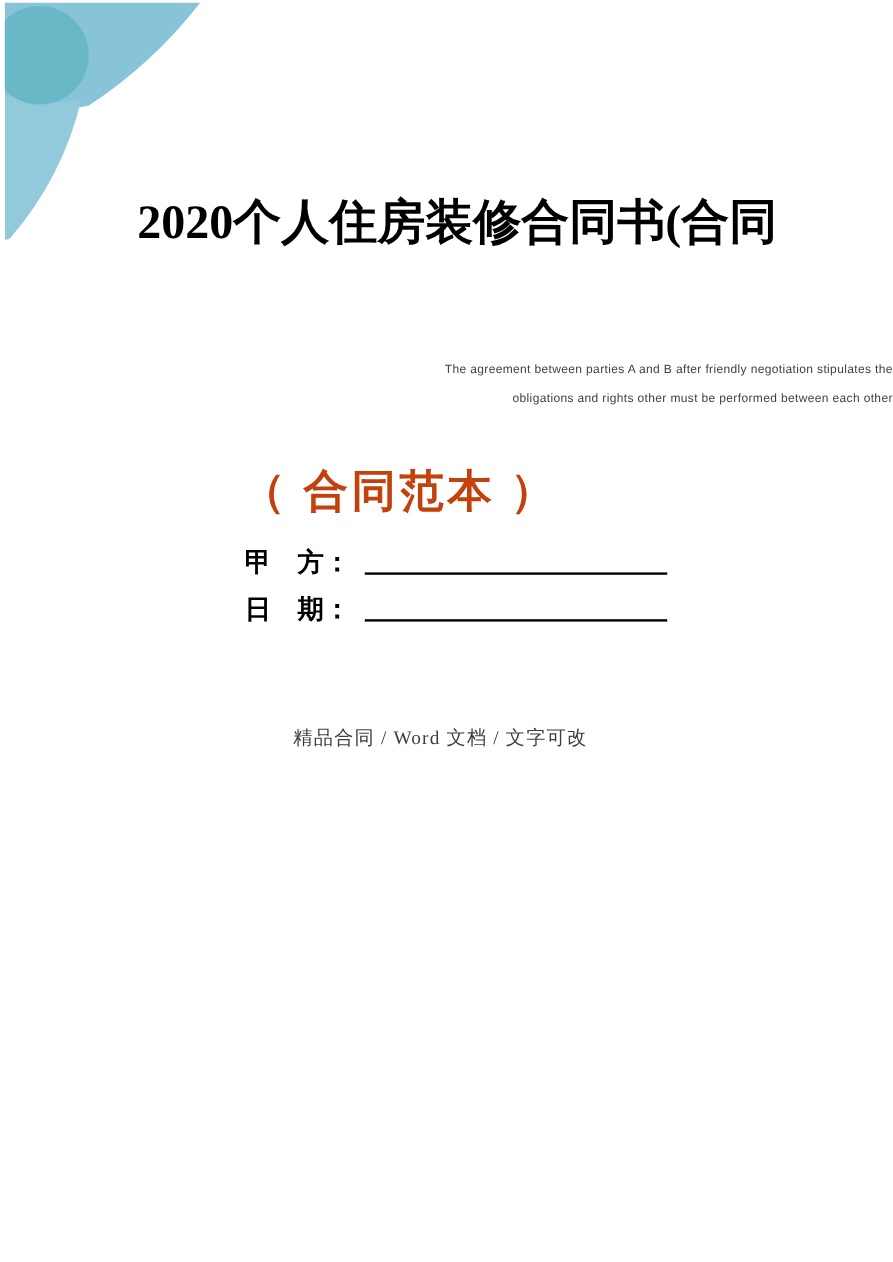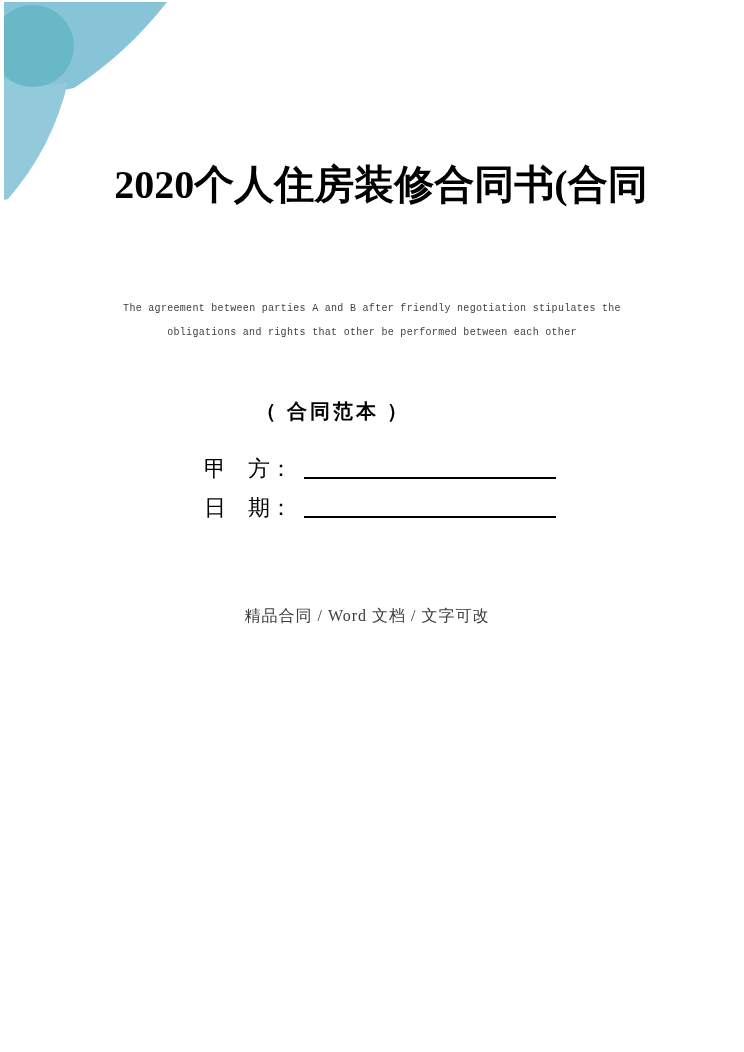--- a/index.html
+++ b/index.html
@@ -31,58 +31,58 @@
     line-height: 50px;
     font-weight: bold;
     color: #000000;
     white-space: nowrap;
   }
   .subtitle-en {
     position: absolute;
     top: 297px;
     left: 0;
     width: 744px;
-    text-align: center;
-    font-family: Liberation Mono, monospace;
+    text-align: right;
+    font-family: Liberation Sans, sans-serif;
     font-size: 10px;
     color: #3f3f3f;
   }
   .subtitle-en .sline {
     height: 24px;
     line-height: 24px;
     letter-spacing: 0.3px;
   }
   .template-label {
     position: absolute;
     top: 390px;
     left: 0;
     width: 666px;
     text-align: center;
-    font-size: 20px;
+    font-size: 37px;
     line-height: 42px;
     font-weight: bold;
-    color: #000000;
+    color: #c2410c;
     letter-spacing: 3px;
     white-space: nowrap;
   }
   .fields {
     position: absolute;
     left: 204px;
     top: 455px;
   }
   .field-row {
     display: flex;
     align-items: flex-end;
     height: 27px;
     margin-bottom: 12px;
   }
   .field-label {
     font-size: 22px;
     line-height: 27px;
-    font-weight: normal;
+    font-weight: bold;
     color: #000000;
     white-space: nowrap;
     margin-top: 16px;
   }
   .field-line {
     width: 252px;
     height: 0;
     border-bottom: 2px solid #000000;
     margin-left: 12px;
     margin-bottom: 3px;
@@ -108,21 +108,21 @@
   <svg class="deco" viewBox="0 0 170 202" aria-hidden="true">
     <path d="M 0,0 L 163,0 A 388 388 0 0 1 70,86 C 45,92 15,88 0,80 Z" fill="#88c4d7"></path>
     <path d="M 0,77 C 20,84 45,85 64,80 A 275 275 0 0 1 4,197 L 0,198 Z" fill="#92c9db"></path>
     <circle cx="29" cy="44" r="41" fill="#68b8c8"></circle>
   </svg>
 
   <h1 class="doc-title">2020个人住房装修合同书(合同</h1>
 
   <div class="subtitle-en">
     <div class="sline">The agreement between parties A and B after friendly negotiation stipulates the</div>
-    <div class="sline">obligations and rights that other be performed between each other</div>
+    <div class="sline">obligations and rights other must be performed between each other</div>
   </div>
 
   <div class="template-label">（ 合同范本 ）</div>
 
   <div class="fields">
     <div class="field-row">
       <span class="field-label">甲　方：</span>
       <span class="field-line"></span>
     </div>
     <div class="field-row">

